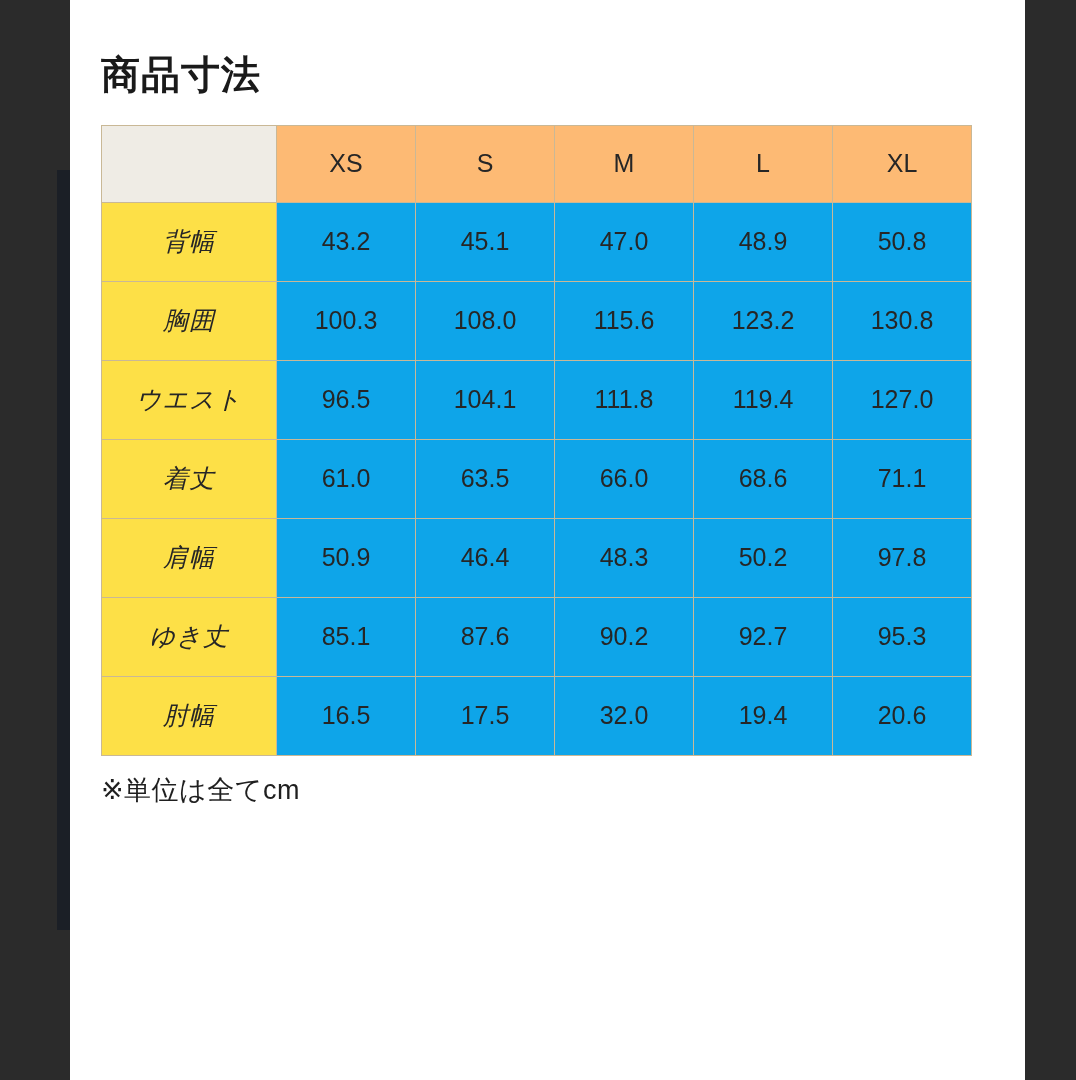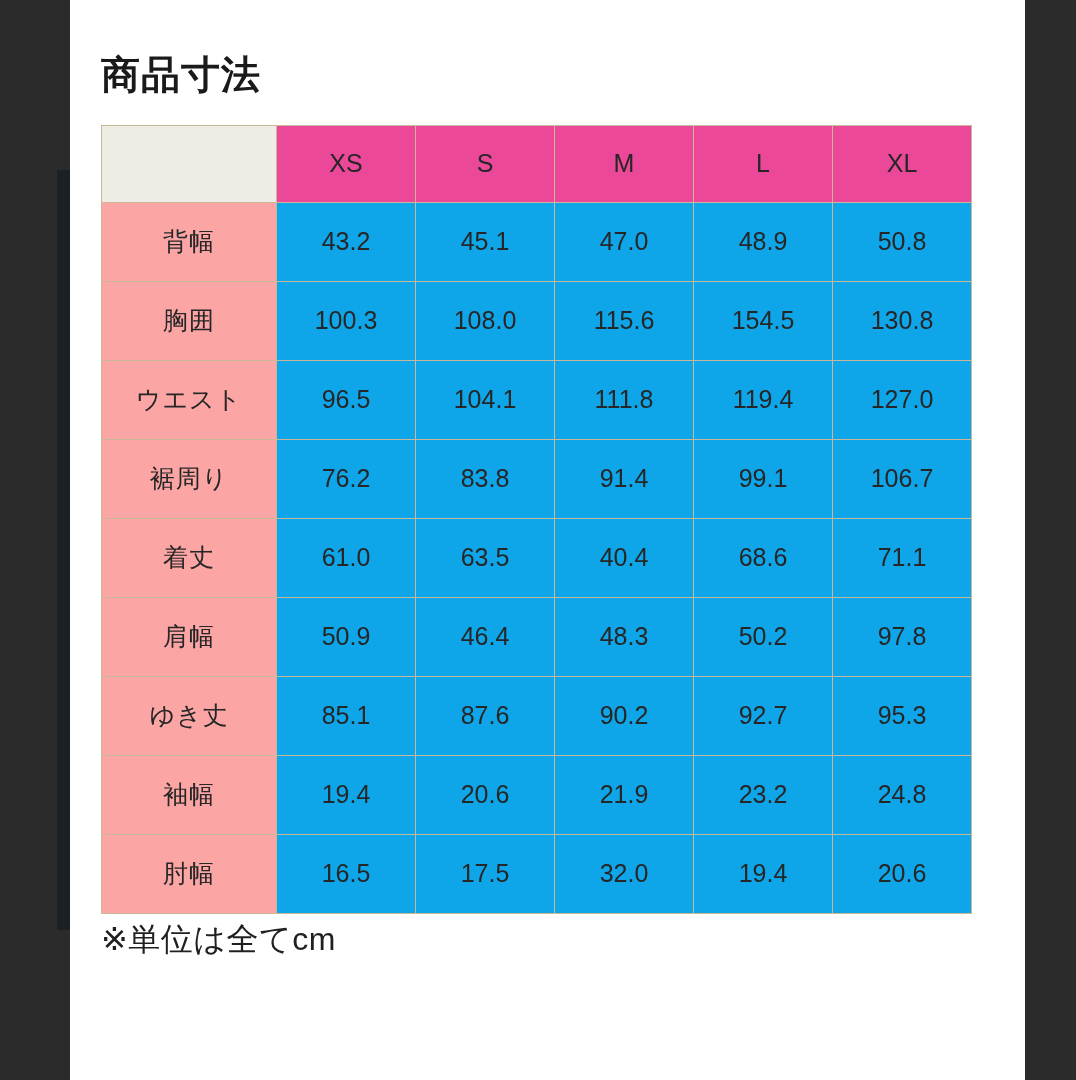--- a/index.html
+++ b/index.html
@@ -72,37 +72,38 @@
     border: 1px solid #c9b896;
     text-align: center;
     vertical-align: middle;
     height: 78px;
     font-size: 25px;
     color: #262626;
     font-weight: normal;
     padding: 0;
   }
   table.size-table thead th {
-    background: #ec4899;
+    background: #fdba74;
     height: 76px;
   }
   table.size-table thead th.corner {
     background: #efece5;
   }
   table.size-table tbody th.rowhead {
-    background: #fca5a5;
+    background: #fde047;
     font-weight: normal;
     letter-spacing: 1px;
+    font-style: italic;
   }
   table.size-table tbody td {
     background: #0ea5e9;
   }
   .note {
-    margin-top: 4px;
-    font-size: 32px;
+    margin-top: 16px;
+    font-size: 27px;
     color: #1f1f1f;
     letter-spacing: 0.5px;
   }
 </style>
 </head>
 <body>
 
 <div class="screen">
 
   <div class="gutter-left">
@@ -141,72 +142,56 @@
             <td>45.1</td>
             <td>47.0</td>
             <td>48.9</td>
             <td>50.8</td>
           </tr>
           <tr>
             <th class="rowhead">胸囲</th>
             <td>100.3</td>
             <td>108.0</td>
             <td>115.6</td>
-            <td>154.5</td>
+            <td>123.2</td>
             <td>130.8</td>
           </tr>
           <tr>
             <th class="rowhead">ウエスト</th>
             <td>96.5</td>
             <td>104.1</td>
             <td>111.8</td>
             <td>119.4</td>
             <td>127.0</td>
           </tr>
           <tr>
-            <th class="rowhead">裾周り</th>
-            <td>76.2</td>
-            <td>83.8</td>
-            <td>91.4</td>
-            <td>99.1</td>
-            <td>106.7</td>
-          </tr>
-          <tr>
             <th class="rowhead">着丈</th>
             <td>61.0</td>
             <td>63.5</td>
-            <td>40.4</td>
+            <td>66.0</td>
             <td>68.6</td>
             <td>71.1</td>
           </tr>
           <tr>
             <th class="rowhead">肩幅</th>
             <td>50.9</td>
             <td>46.4</td>
             <td>48.3</td>
             <td>50.2</td>
             <td>97.8</td>
           </tr>
           <tr>
             <th class="rowhead">ゆき丈</th>
             <td>85.1</td>
             <td>87.6</td>
             <td>90.2</td>
             <td>92.7</td>
             <td>95.3</td>
           </tr>
           <tr>
-            <th class="rowhead">袖幅</th>
-            <td>19.4</td>
-            <td>20.6</td>
-            <td>21.9</td>
-            <td>23.2</td>
-            <td>24.8</td>
-          </tr>
-          <tr>
             <th class="rowhead">肘幅</th>
             <td>16.5</td>
             <td>17.5</td>
             <td>32.0</td>
             <td>19.4</td>
             <td>20.6</td>
           </tr>
         </tbody>
       </table>
 

